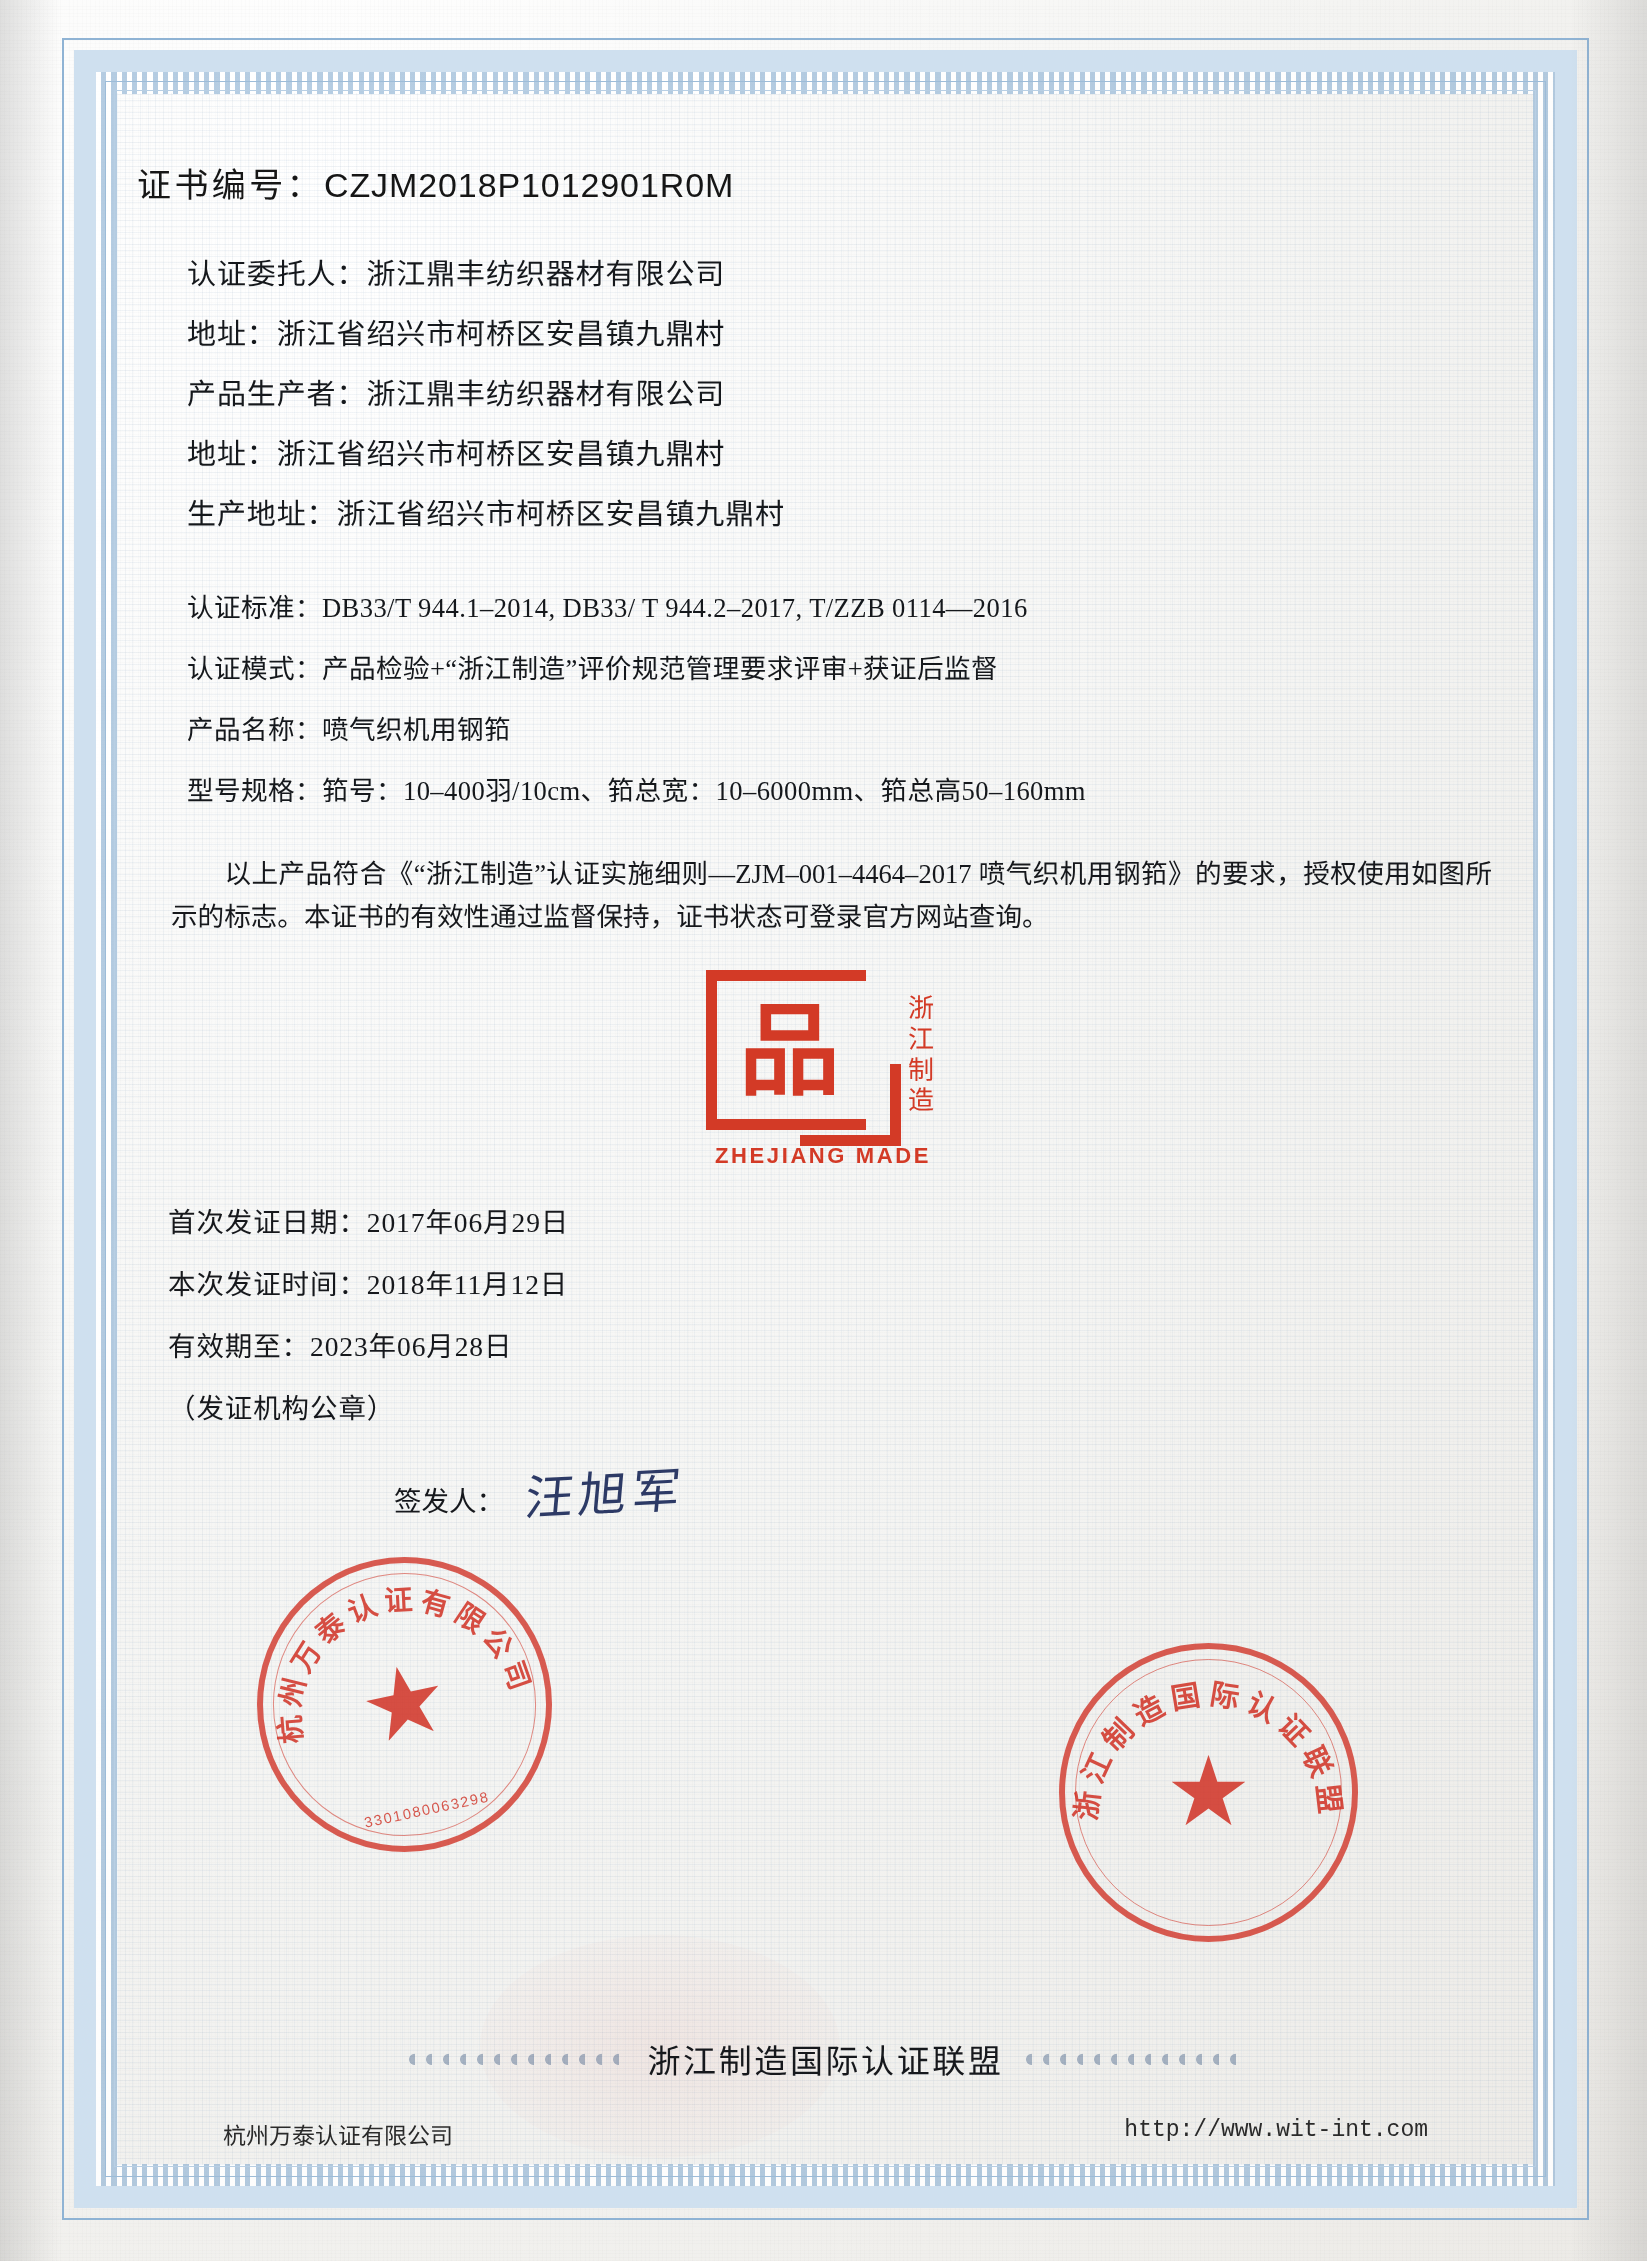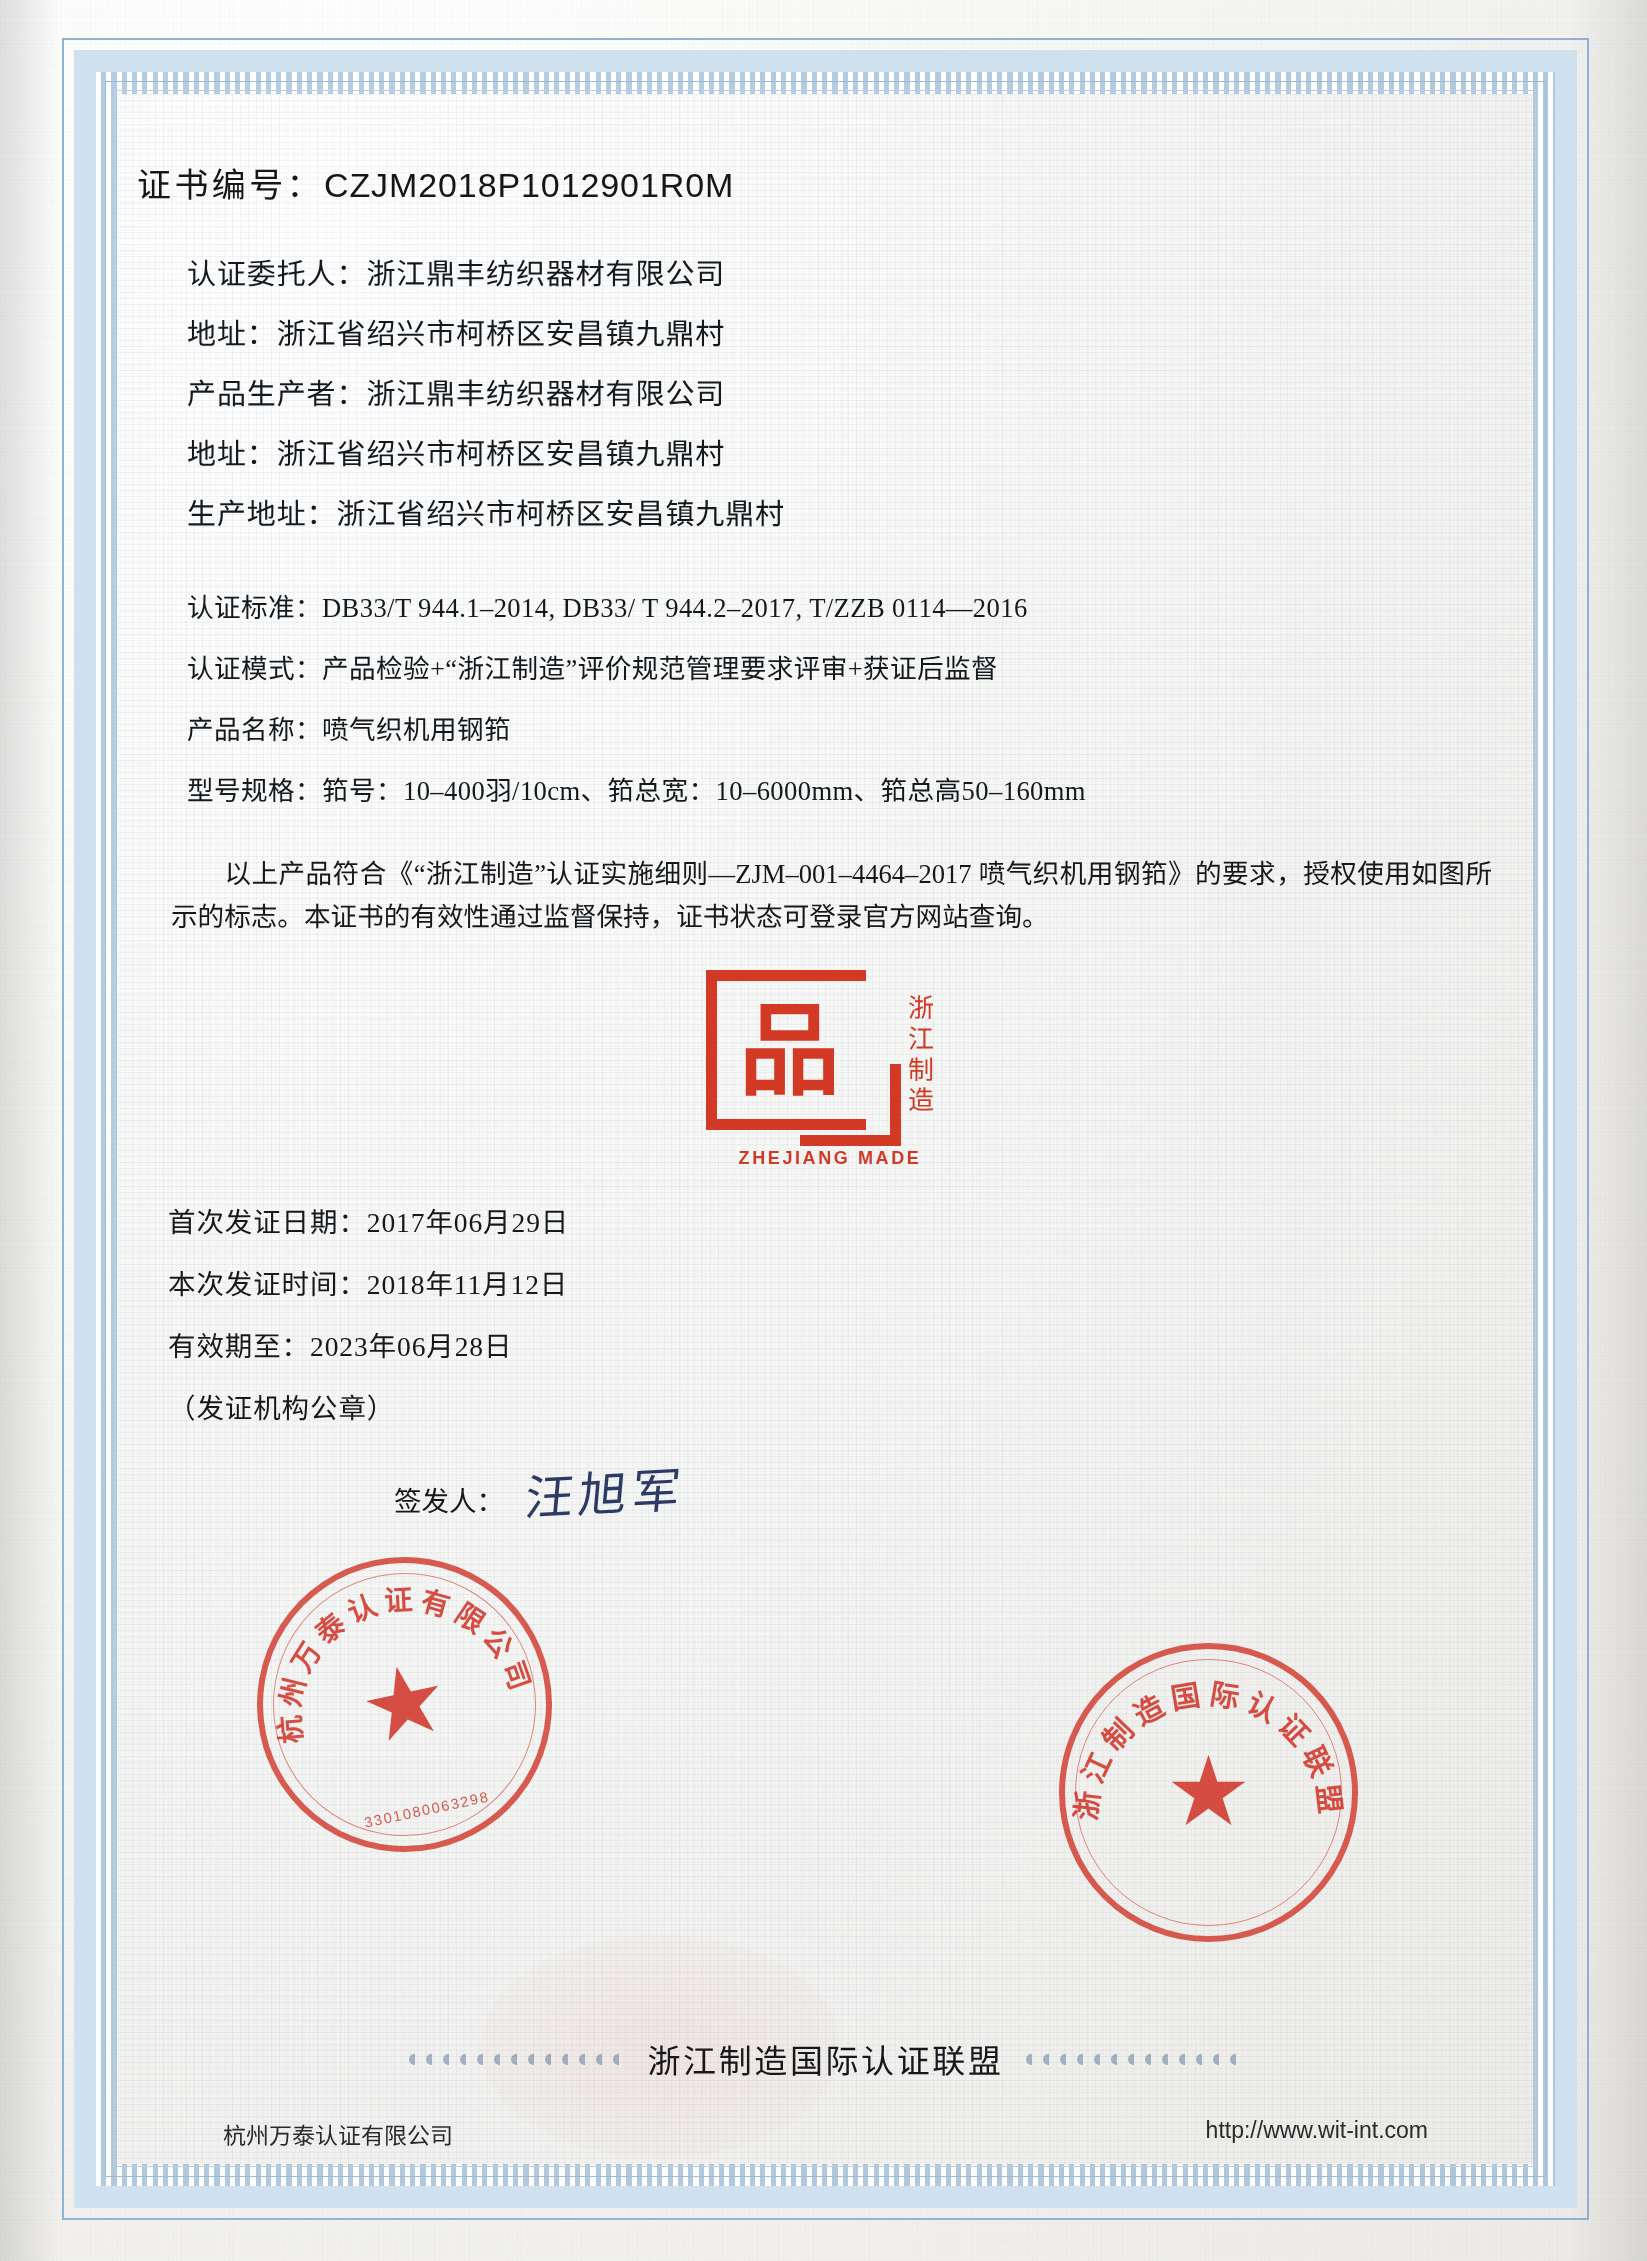--- a/index.html
+++ b/index.html
@@ -186,26 +186,26 @@
     position:absolute;right:5.1px;top:24px;
     width:39px;
     color:#d33a26;
     font-size:26px;
     line-height:1.18;
     font-weight:normal;
     text-align:center;
     letter-spacing:0;
   }
   .logo .en{
-    position:absolute;left:8px;bottom:-1.7px;
+    position:absolute;left:1px;bottom:-1.7px;
     width:233px;
     text-align:center;
     color:#d33a26;
     font-family:"Liberation Sans", sans-serif;
-    font-size:18px;
+    font-size:22px;
     letter-spacing:2.6px;
     font-weight:bold;
   }
 
   
   .dates{
     margin-top:33px;
     padding-left:31px;
     position:relative;
     z-index:4;
@@ -309,21 +309,21 @@
     opacity:0.75;
   }
   .footer-sub{
     margin-top:34px;
     display:flex;
     justify-content:space-between;
     padding:0 86px;
     font-size:23px;
     color:#2a2a2a;
   }
-  .footer-sub .url{font-family:Liberation Sans, sans-serif;}
+  .footer-sub .url{font-family:Liberation Mono, monospace;}
 
   
   .watermark{
     position:absolute;left:480px;bottom:103px;
     width:360px;height:223px;
     border-radius:50%;
     background:radial-gradient(ellipse, rgba(215,120,110,0.10), rgba(255,255,255,0));
     pointer-events:none;
   }
 </style>

